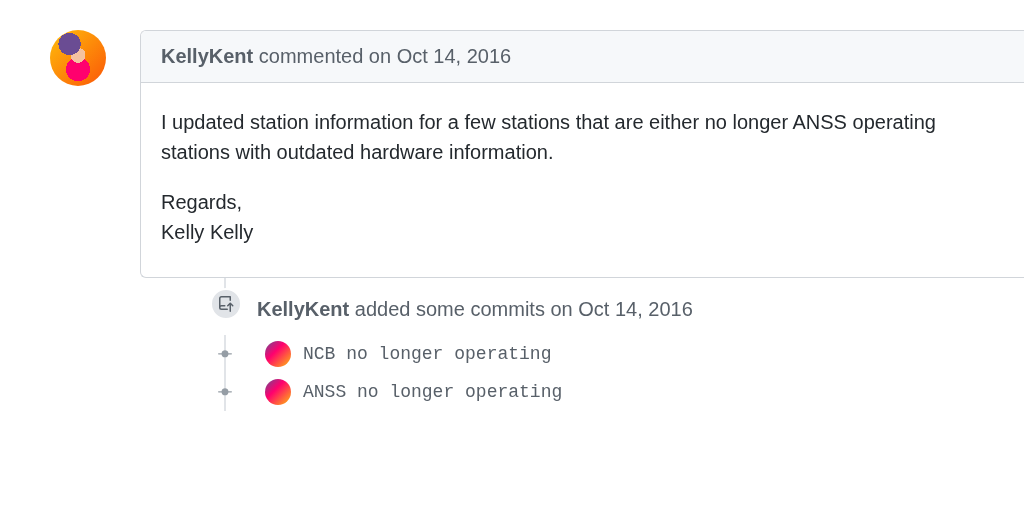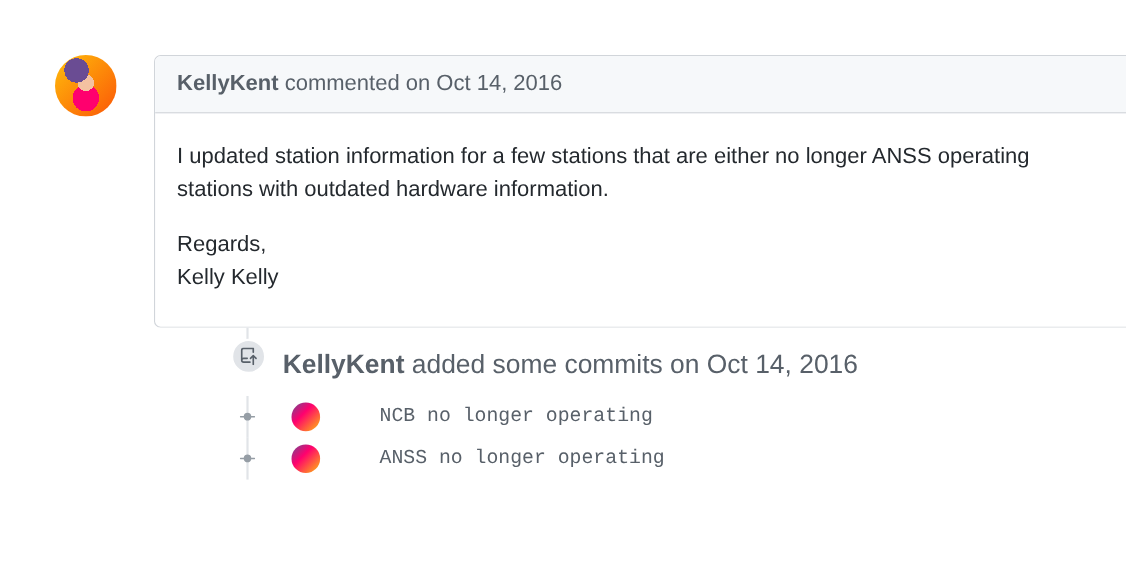--- a/index.html
+++ b/index.html
@@ -8,21 +8,20 @@
       background: #ffffff;
       color: #24292e;
       font-size: 16px;
       width: 1024px;
       height: 512px;
       overflow: hidden;
     }
     .container {
       padding: 30px 0 0 50px;
       position: relative;
-      margin-top: 20px;
     }
     .main-avatar {
       position: absolute;
       left: 50px;
       top: 30px;
       width: 56px;
       height: 56px;
       border-radius: 50%;
       background: linear-gradient(135deg, #ff6b9d 0%, #c471ed 50%, #12c2e9 100%);
       display: flex;
@@ -90,39 +89,38 @@
       border: 2px solid #ffffff;
       border-radius: 50%;
       display: flex;
       align-items: center;
       justify-content: center;
       z-index: 2;
     }
     .event-badge svg { fill: #586069; }
     .event-text {
       margin-left: 40px;
-      font-size: 24px;
+      font-size: 20px;
       color: #586069;
       padding-top: 6px;
     }
     .event-text .author {
       font-weight: 600;
       color: #586069;
     }
     .commit-list {
       margin-left: 0;
       position: relative;
     }
     .commit-row {
       position: relative;
       padding: 6px 0 6px 100px;
       display: flex;
       align-items: center;
       min-height: 34px;
-      gap: 42px;
     }
     .commit-dot {
       position: absolute;
       left: 53px;
       top: 50%;
       transform: translateY(-50%);
       width: 14px;
       height: 14px;
       z-index: 2;
       display: flex;

